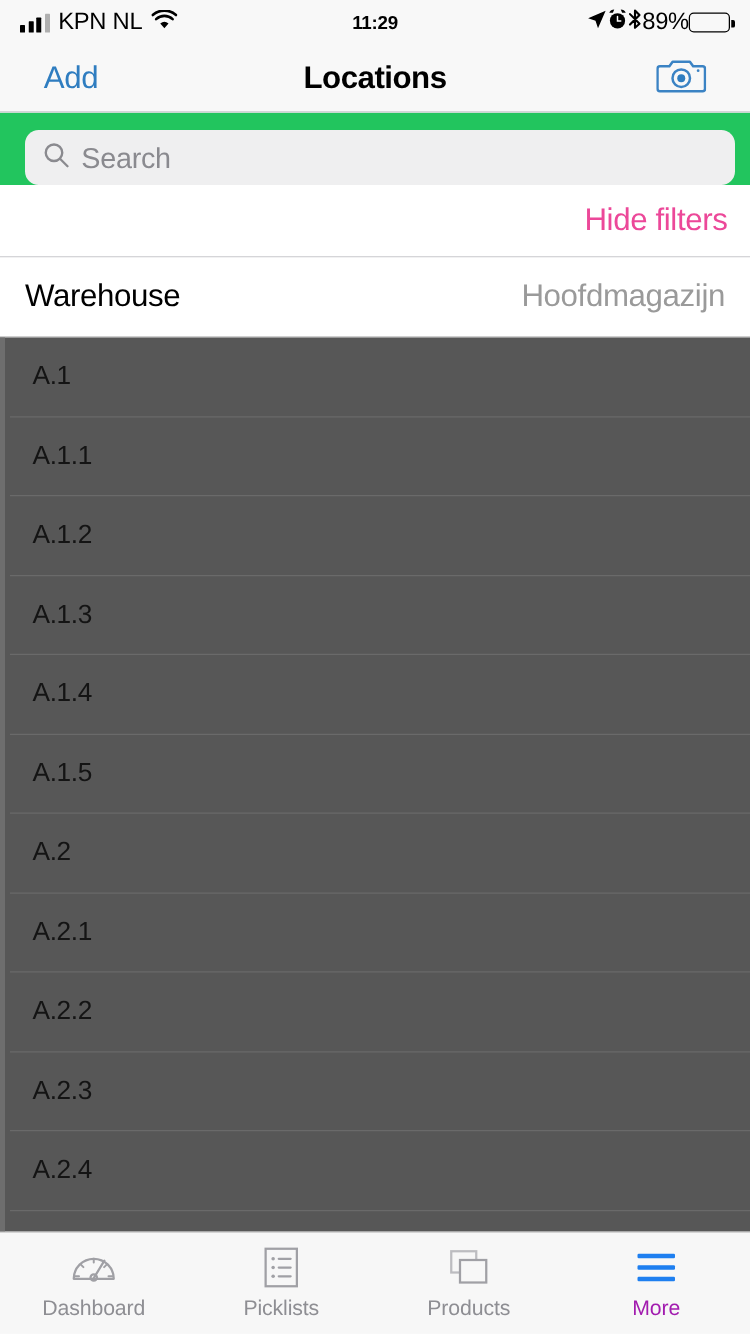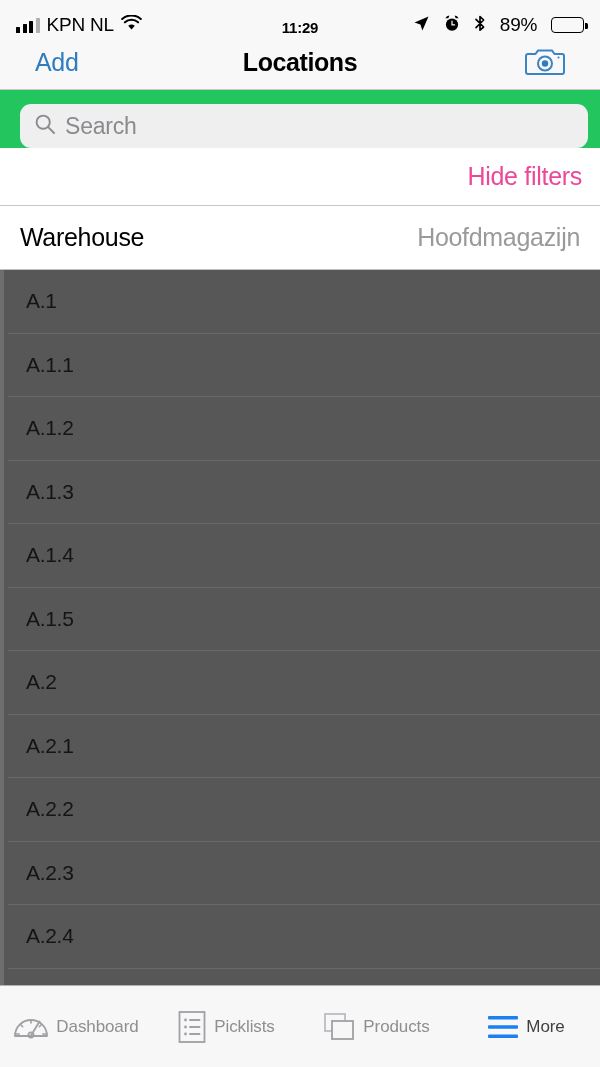--- a/index.html
+++ b/index.html
@@ -17,21 +17,21 @@
     background: #ffffff;
     display: flex;
     flex-direction: column;
   }
 
   
   .status-bar {
     height: 36px;
     background: #f8f8f8;
     display: flex;
-    align-items: flex-end;
+    align-items: center;
     padding: 0 16px;
     flex: 0 0 auto;
     position: relative;
   }
   .status-left {
     display: flex;
     align-items: center;
     gap: 7px;
   }
   .signal-bars {
@@ -63,21 +63,21 @@
     font-size: 15px;
     font-weight: 600;
     color: #000;
     letter-spacing: -0.2px;
     pointer-events: none;
   }
   .status-right {
     margin-left: auto;
     display: flex;
     align-items: center;
-    gap: 14px;
+    gap: 0;
     z-index: 2;
   }
   .battery-pct {
     font-size: 19px;
     color: #000;
     letter-spacing: -0.3px;
   }
   .battery {
     position: relative;
     width: 33px;
@@ -235,38 +235,38 @@
   .tab-bar {
     height: 82px;
     background: #f7f7f7;
     border-top: 1px solid #b2b2b2;
     display: flex;
     flex: 0 0 auto;
   }
   .tab {
     flex: 1 1 0;
     display: flex;
-    flex-direction: row;
+    flex-direction: column;
     align-items: center;
     justify-content: center;
     gap: 5px;
     cursor: pointer;
   }
   .tab-icon {
     height: 36px;
     display: flex;
     align-items: center;
     justify-content: center;
   }
   .tab-label {
     font-size: 17px;
     color: #8e8e93;
     letter-spacing: -0.1px;
   }
-  .tab.active .tab-label { color: #404040; }
+  .tab.active .tab-label { color: #a21caf; }
 </style>
 </head>
 <body>
 
 <div class="phone">
 
   <div class="status-bar">
     <div class="status-left">
       <span class="signal-bars">
         <i></i>

